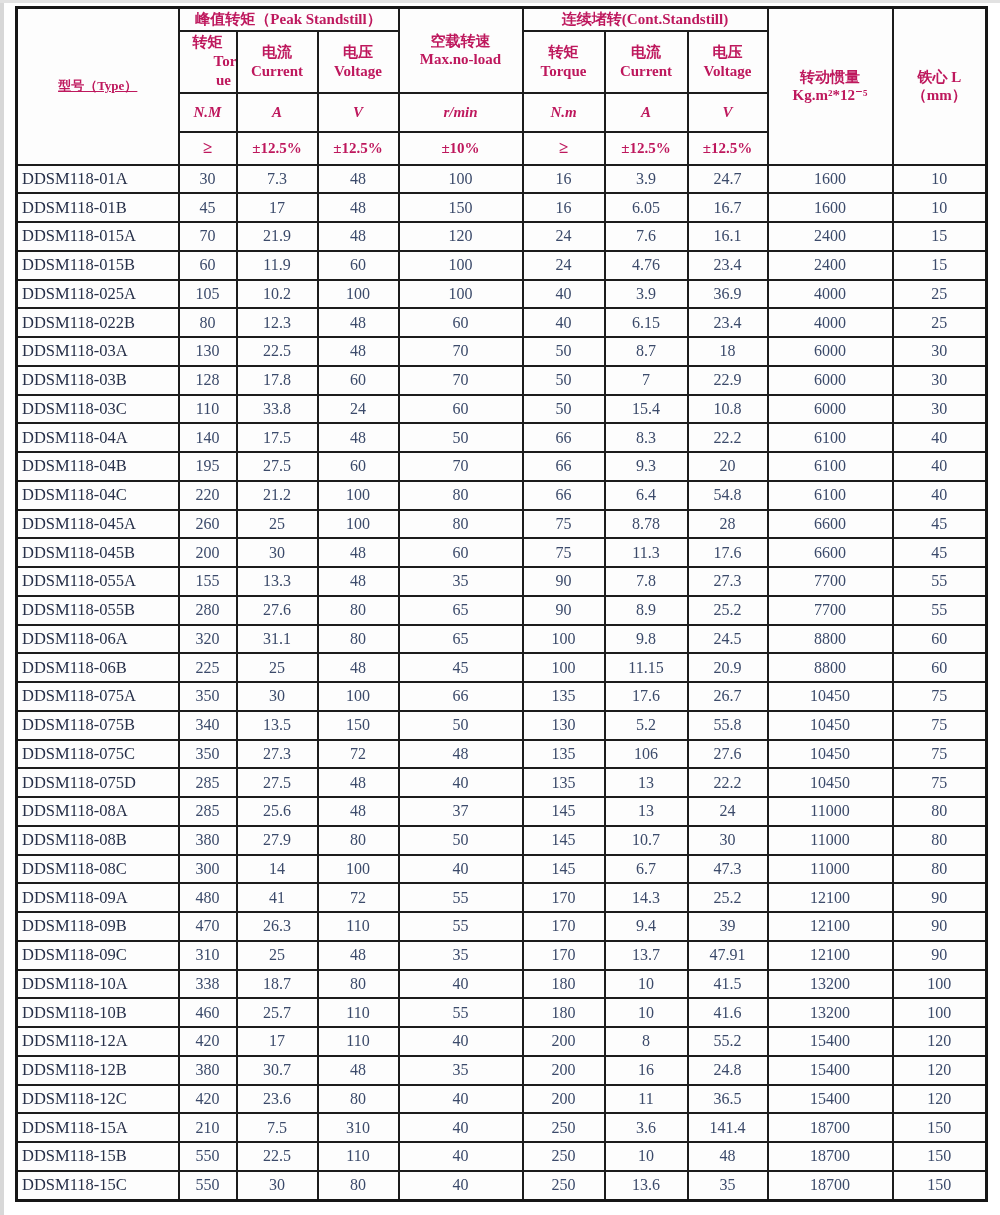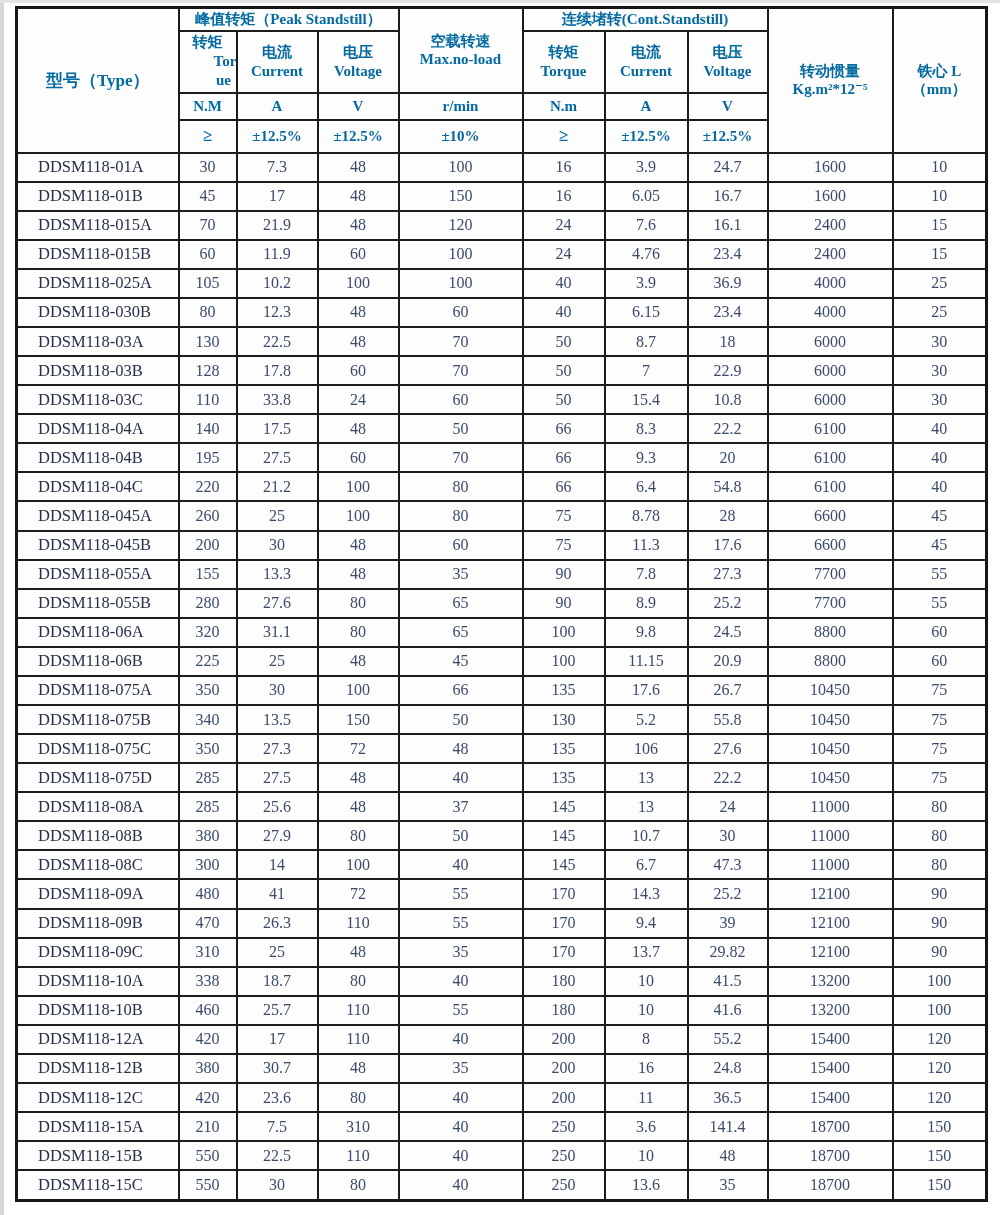--- a/index.html
+++ b/index.html
@@ -20,32 +20,32 @@
   table.spec td{
     border:2px solid #1c1c1c;
     text-align:center;vertical-align:middle;
     overflow:hidden;padding:0 2px;
   }
   table.spec{border:3px solid #161616;}
 
   
   tr.h-group{height:23px;}
   tr.h-sub{height:62px;}
-  tr.h-unit{height:27px;}
+  tr.h-unit{height:39px;font-style:italic;}
   tr.h-tol{height:33px;}
-  .hd{color:#0369a1;font-weight:600;font-size:15px;line-height:1.25;}
+  .hd{color:#be185d;font-weight:600;font-size:15px;line-height:1.25;}
   .hd .en{font-weight:600;}
   .two-line span{display:block;}
   .en2{white-space:pre-line;margin-left:32px;}
-  .type-hd{font-size:17px;}
+  .type-hd{font-size:13px;text-decoration:underline;}
 
   
   tbody td{font-size:16px;color:#3b4a6a;}
   tbody td.model{
-    text-align:left;padding-left:20px;
+    text-align:left;padding-left:4px;
     color:#273049;font-size:16.5px;
   }
   .big{font-size:17px;}
 </style>
 </head>
 <body>
 
 <div class="scan-edge-left"></div>
 <div class="scan-edge-top"></div>
 
@@ -181,21 +181,21 @@
         <td>10.2</td>
         <td>100</td>
         <td>100</td>
         <td>40</td>
         <td>3.9</td>
         <td>36.9</td>
         <td>4000</td>
         <td>25</td>
       </tr>
       <tr>
-        <td class="model">DDSM118-030B</td>
+        <td class="model">DDSM118-022B</td>
         <td>80</td>
         <td>12.3</td>
         <td>48</td>
         <td>60</td>
         <td>40</td>
         <td>6.15</td>
         <td>23.4</td>
         <td>4000</td>
         <td>25</td>
       </tr>
@@ -452,21 +452,21 @@
         <td>90</td>
       </tr>
       <tr>
         <td class="model">DDSM118-09C</td>
         <td>310</td>
         <td>25</td>
         <td>48</td>
         <td>35</td>
         <td>170</td>
         <td>13.7</td>
-        <td>29.82</td>
+        <td>47.91</td>
         <td>12100</td>
         <td>90</td>
       </tr>
       <tr>
         <td class="model">DDSM118-10A</td>
         <td>338</td>
         <td>18.7</td>
         <td>80</td>
         <td>40</td>
         <td>180</td>

